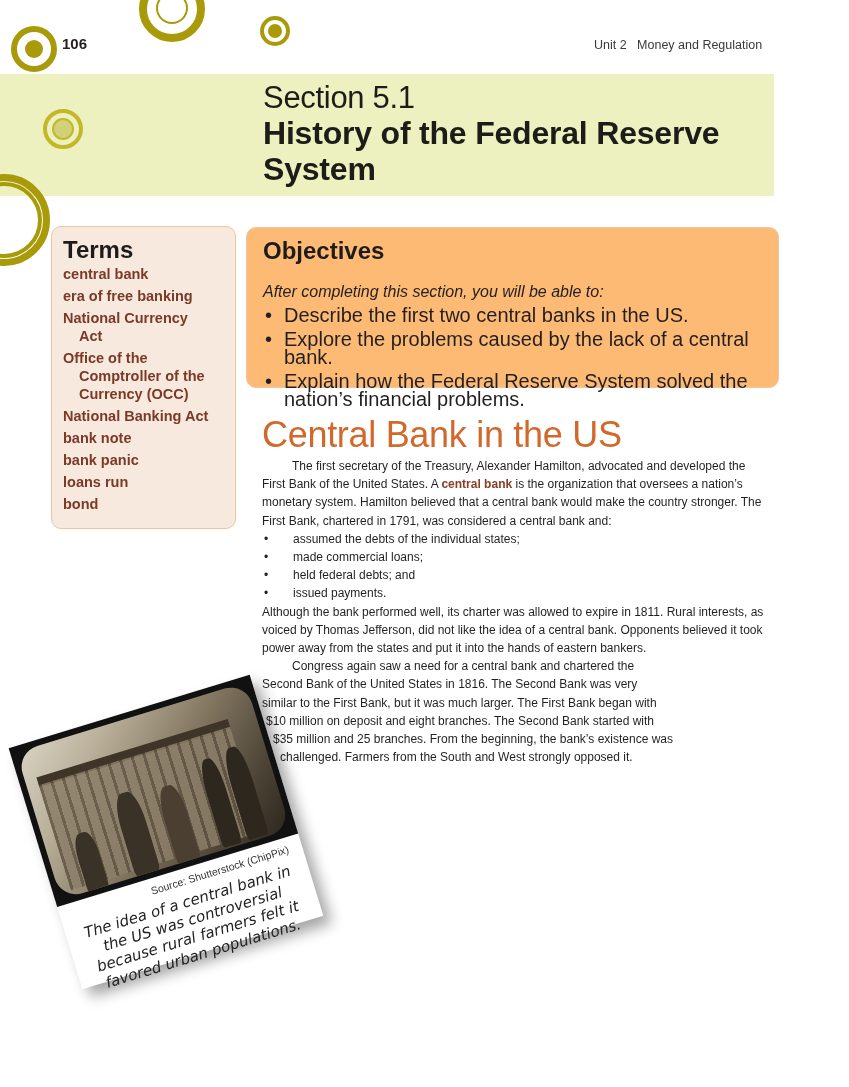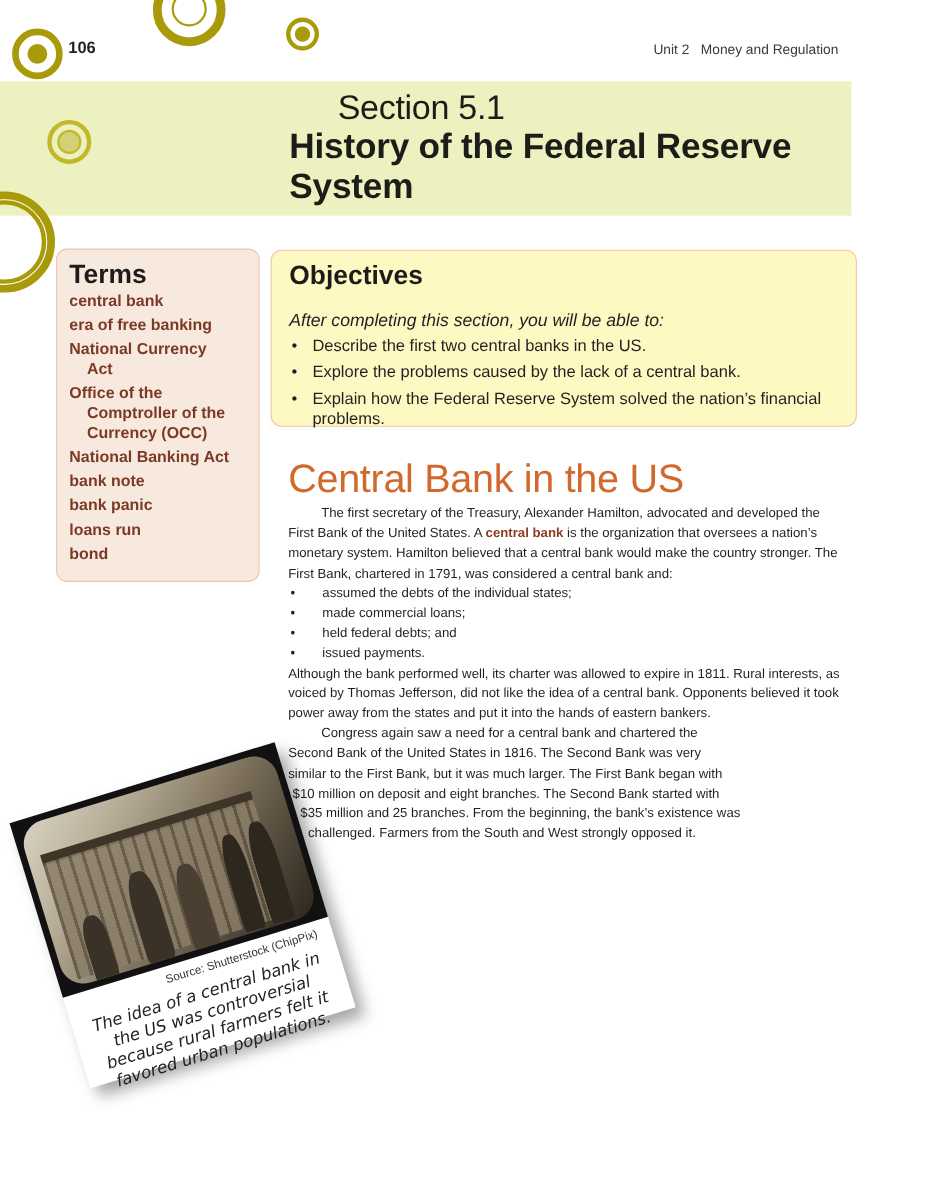--- a/index.html
+++ b/index.html
@@ -6,32 +6,32 @@
   html, body { width: 849px; height: 1087px; background: #ffffff; overflow: hidden; }
   body { position: relative; font-family: "Liberation Sans", sans-serif; color: #231f20; }
 
   .ring { position: absolute; border-radius: 50%; border-style: solid; border-color: #a99a0a; background: transparent; }
   .dot  { position: absolute; border-radius: 50%; background: #a99a0a; }
 
   .page-num { position: absolute; left: 62px; top: 35px; font-size: 15px; font-weight: bold; color: #231f20; }
   .running-head { position: absolute; left: 594px; top: 38px; font-size: 12.5px; color: #3a3a3a; width: 176px; overflow: hidden; white-space: nowrap; }
 
   .banner { position: absolute; left: 0; top: 74px; width: 774px; height: 122px; background: #ecf1bf; }
-  .section-label { position: absolute; left: 263px; top: 80px; font-size: 31px; color: #1c1c18; letter-spacing: -0.3px; margin-left: 44px; }
+  .section-label { position: absolute; left: 263px; top: 80px; font-size: 31px; color: #1c1c18; letter-spacing: -0.3px; }
   .section-title { position: absolute; left: 263px; top: 115px; width: 510px; font-size: 32px; font-weight: bold; line-height: 36px; color: #1c1c18; letter-spacing: -0.2px; }
 
   .terms-box { position: absolute; left: 51px; top: 226px; width: 185px; height: 303px; background: #f8e9df; border: 1.5px solid #eec5a3; border-radius: 10px; padding: 10px 0 0 11px; }
   .terms-title { font-size: 24px; font-weight: bold; color: #1f1b1b; line-height: 26px; margin-bottom: 2px; }
   .term { font-size: 14.5px; font-weight: bold; color: #7b3a26; line-height: 18px; margin-bottom: 4px; padding-left: 16px; text-indent: -16px; }
 
-  .obj-box { position: absolute; left: 246px; top: 227px; width: 533px; height: 161px; background: #fef9c3; border: 1.5px solid #eec5a3; border-radius: 10px; padding: 10px 14px 0 16px; }
+  .obj-box { position: absolute; left: 246px; top: 227px; width: 533px; height: 161px; background: #fdba74; border: 1.5px solid #eec5a3; border-radius: 10px; padding: 10px 14px 0 16px; }
   .obj-title { font-size: 24px; font-weight: bold; color: #1f1b1b; line-height: 26px; }
   .obj-sub { font-size: 16px; font-style: italic; color: #231f20; line-height: 22px; margin-top: 17px; }
   .obj-list { list-style: none; margin-top: 3px; }
-  .obj-list li { position: relative; padding-left: 21px; font-size: 15px; line-height: 18px; margin-bottom: 6px; color: #231f20; }
+  .obj-list li { position: relative; padding-left: 21px; font-size: 20px; line-height: 18px; margin-bottom: 6px; color: #231f20; }
   .obj-list li::before { content: "•"; position: absolute; left: 2px; top: 0; }
 
   .h1 { position: absolute; left: 262px; top: 414px; font-size: 36px; color: #d2692c; letter-spacing: -0.3px; }
   .body-text { position: absolute; left: 262px; top: 457px; width: 505px; font-size: 12px; line-height: 18.2px; color: #231f20; }
   .body-text p { margin: 0; }
   .indent { text-indent: 30px; }
   .kw { color: #8a3d24; font-weight: bold; }
   .bullets { list-style: none; }
   .bullets li { position: relative; padding-left: 31px; }
   .bullets li::before { content: "•"; position: absolute; left: 2px; }

